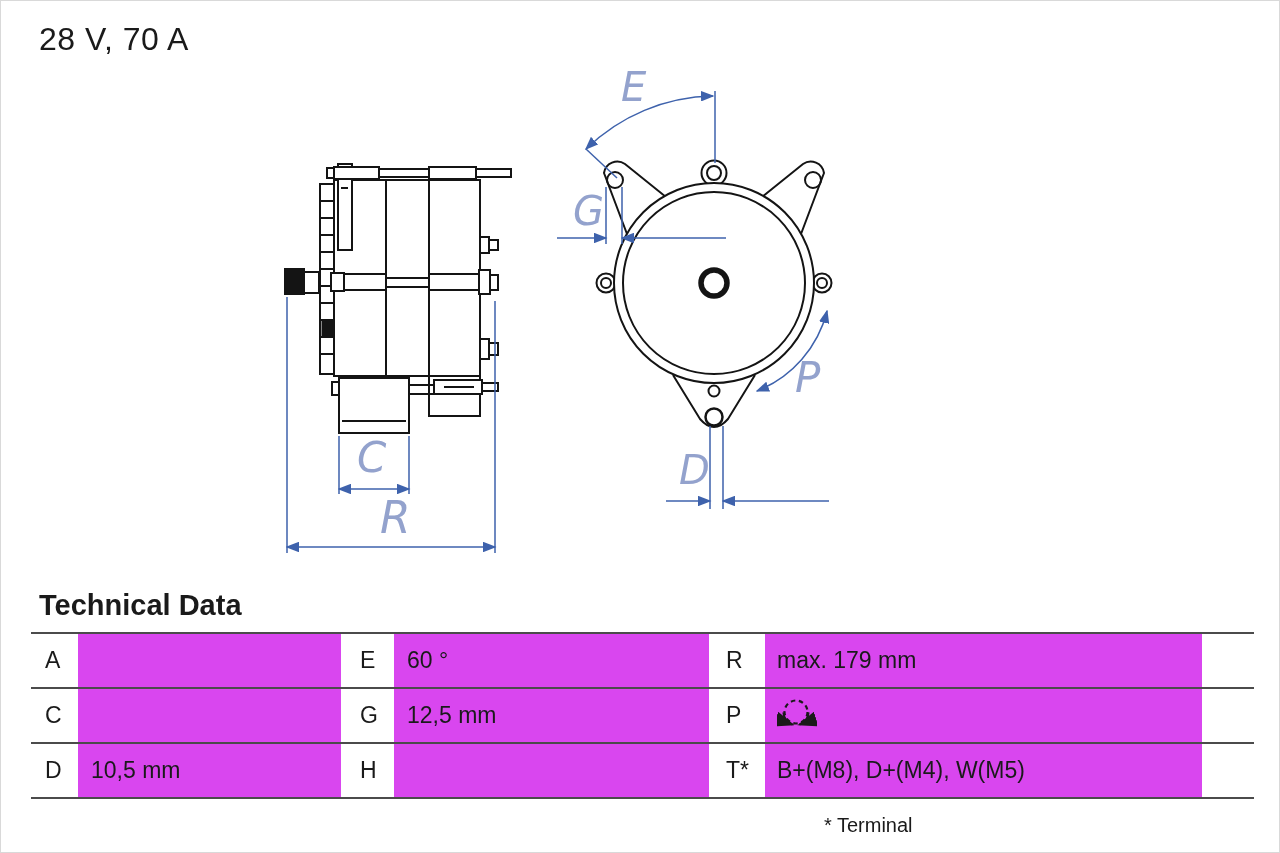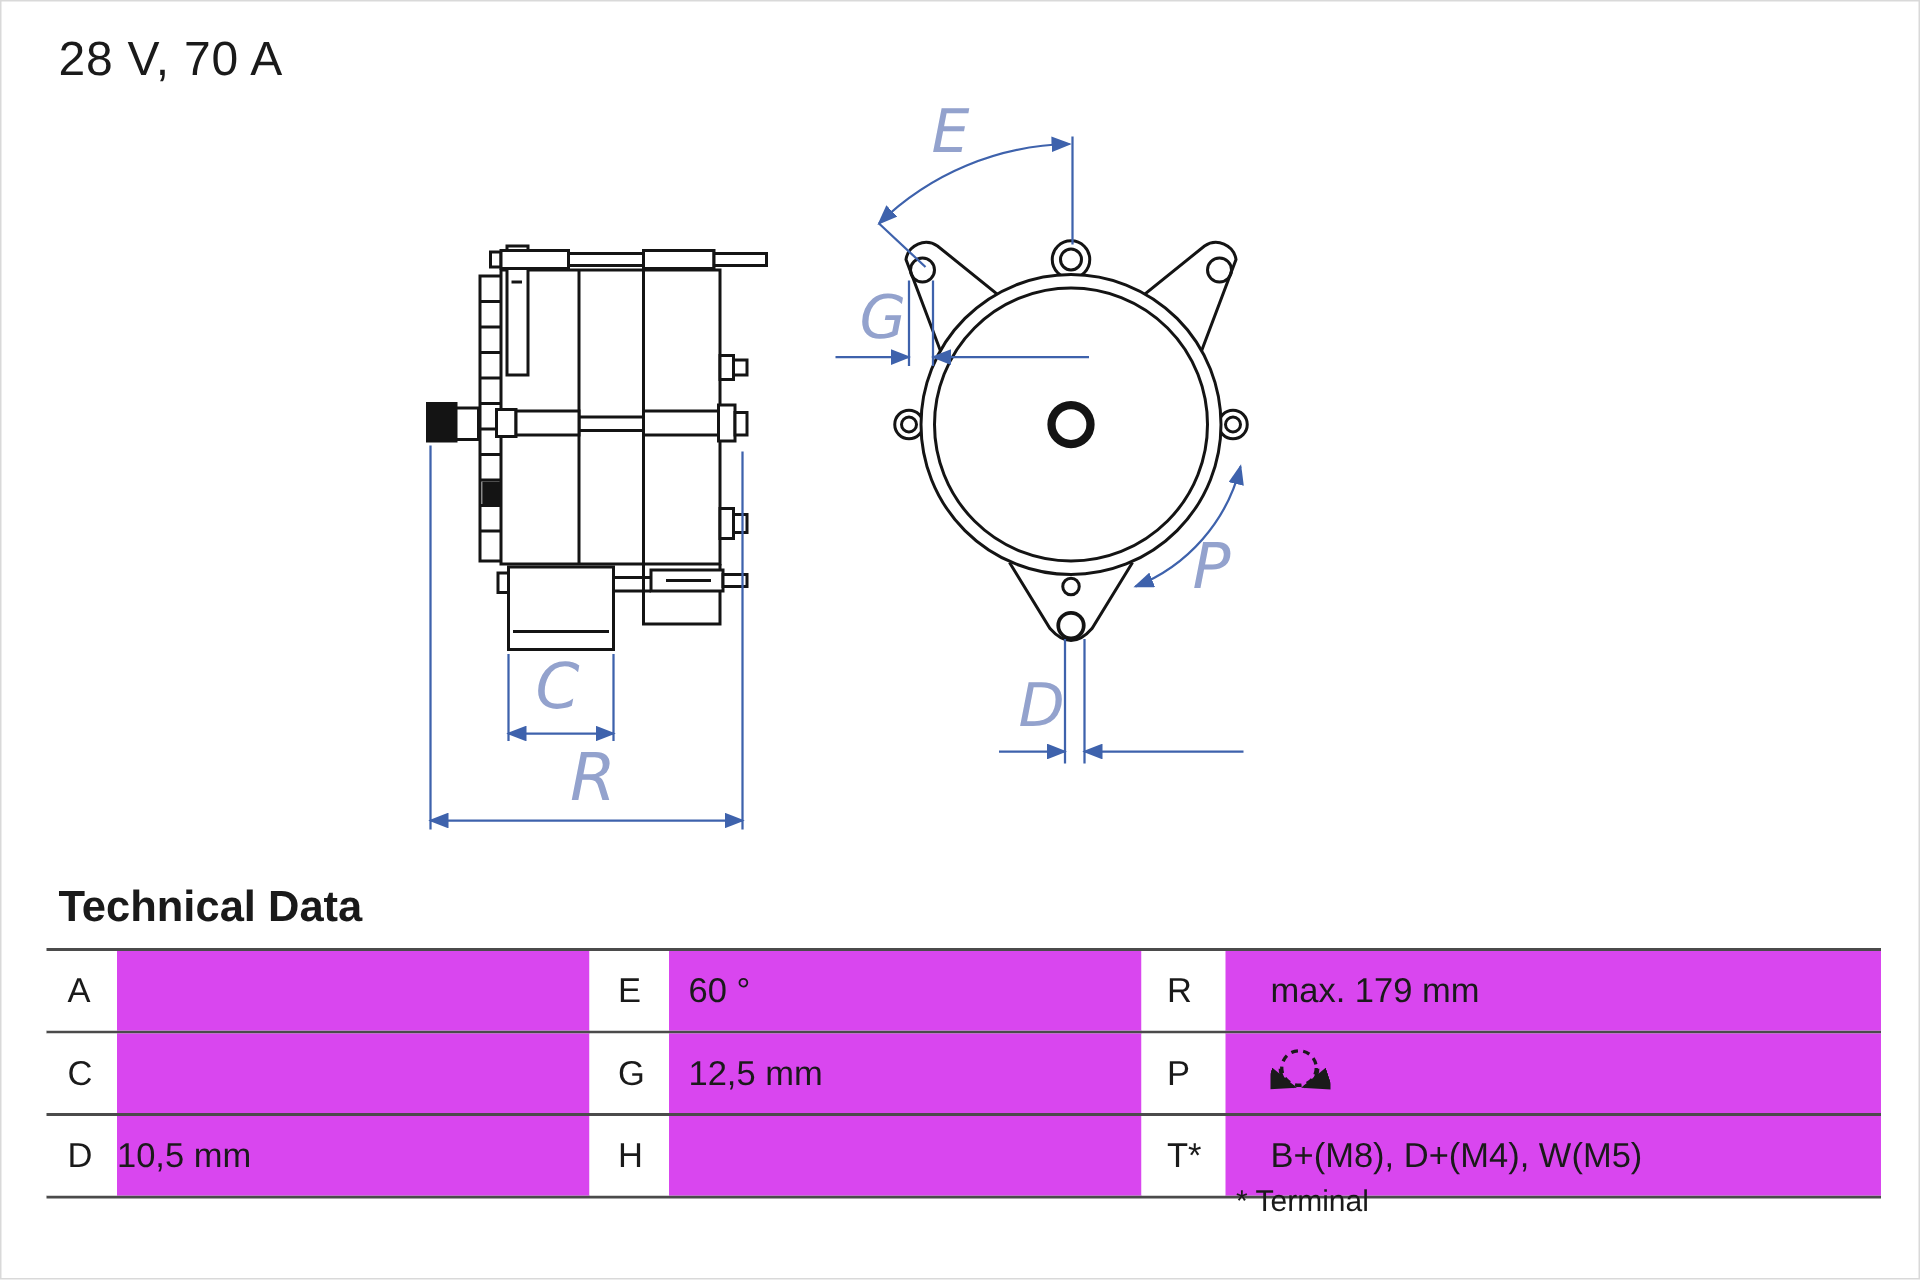--- a/index.html
+++ b/index.html
@@ -17,27 +17,27 @@
   }
   #tech-table{
     position:absolute;left:30px;top:631px;width:1223px;
     border-top:2px solid #4b4b4b;font-size:23px;
   }
   .trow{display:flex;height:53px;border-bottom:2px solid #4b4b4b;}
   .cell{display:flex;align-items:center;box-sizing:border-box;}
   .lab{background:#ffffff;}
   .val{background:#d946ef;}
   .c1l{width:47px;padding-left:14px;}
-  .c1v{width:315px;}
+  .c1v{width:263px;padding-left:13px;}
   .c2l{width:53px;padding-left:19px;}
   .c2v{width:315px;padding-left:13px;}
   .c3l{width:56px;padding-left:17px;}
-  .c3v{width:437px;padding-left:30px;}
+  .c3v{width:437px;padding-left:12px;}
   #footnote{
-    position:absolute;left:823px;top:789px;font-size:20px;
+    position:absolute;left:823px;top:813px;font-size:20px;
   }
   .rot-icon{display:block;margin-top:2px;}
 </style>
 </head>
 <body>
 
 <div id="title">28 V, 70 A</div>
 
 <svg id="drawing" width="1280" height="580" viewBox="0 0 1280 580" xmlns="http://www.w3.org/2000/svg">
   <defs>

